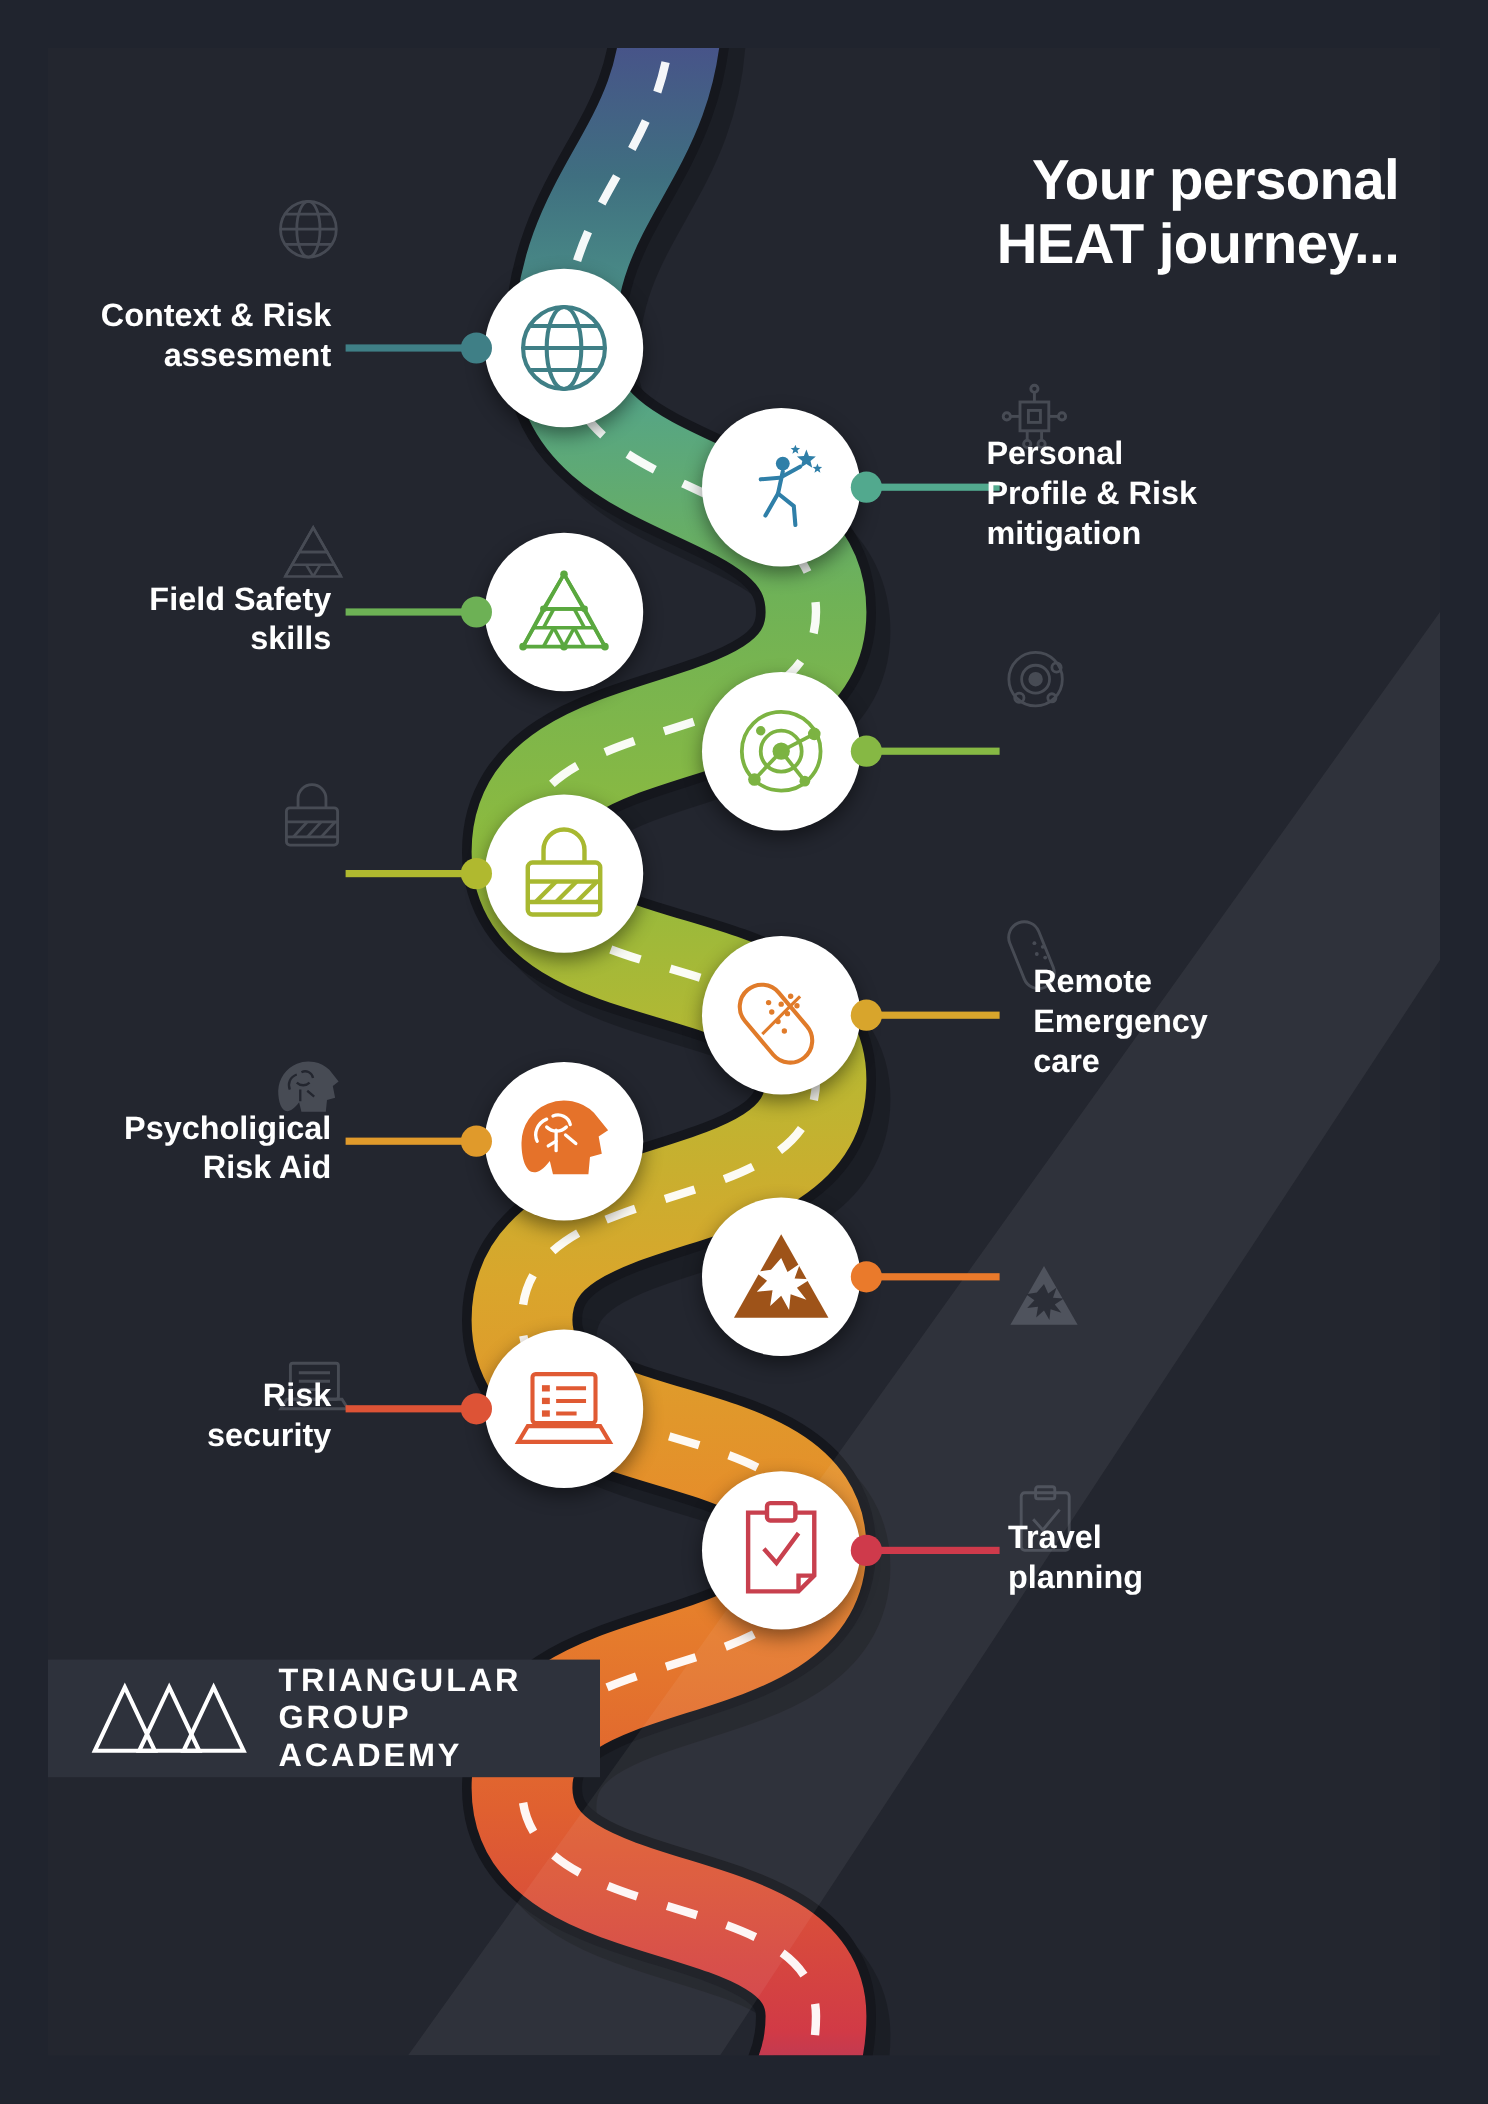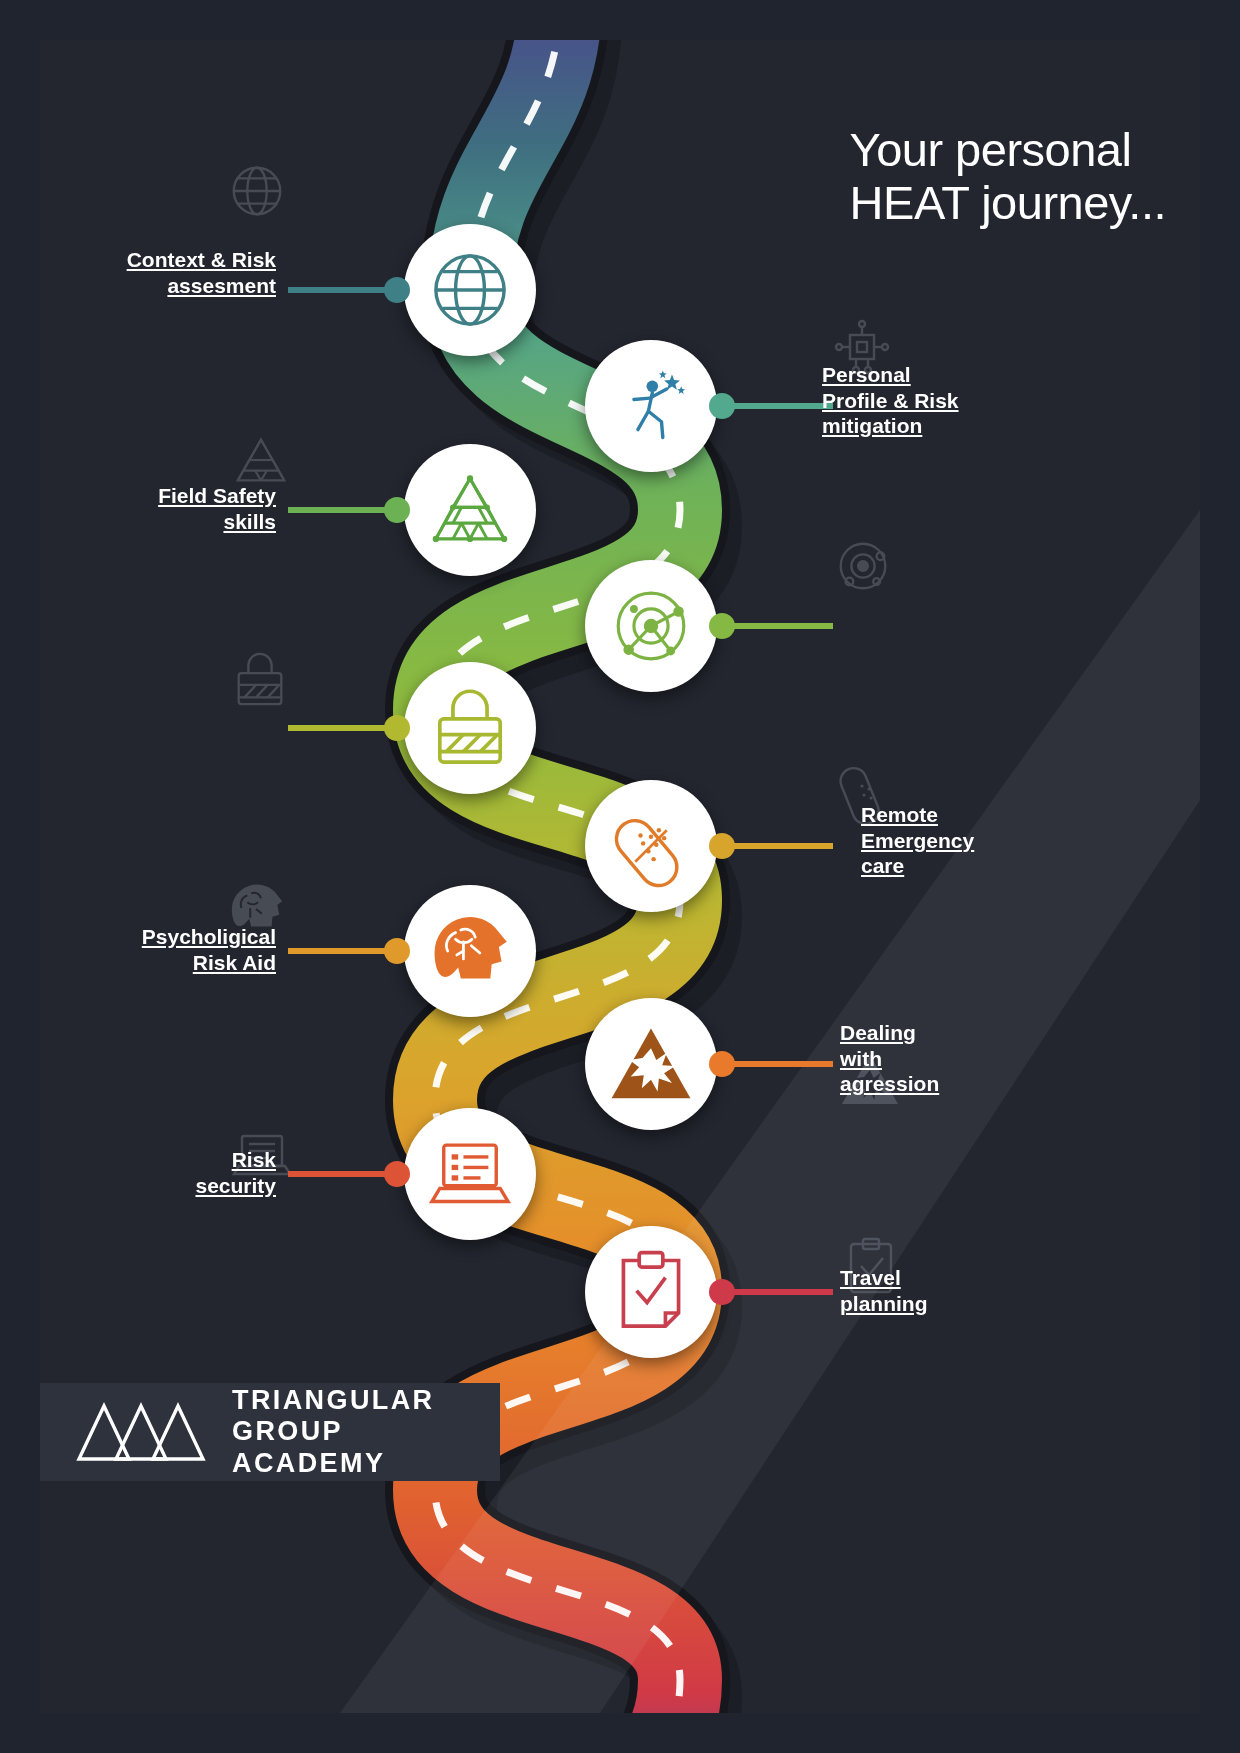--- a/index.html
+++ b/index.html
@@ -13,41 +13,40 @@
     position:absolute; left:40px; top:40px;
     width:1160px; height:1673px;
     background:#23262f;
     overflow:hidden;
   }
   #roadsvg { position:absolute; left:0; top:0; width:1160px; height:1673px; }
 
   
   #title {
     position:absolute; right:34px; top:84px;
-    text-align:left;
-    font-size:47px; line-height:1.12; font-weight:normal;
+    text-align:right;
+    font-size:47px; line-height:1.12; font-weight:bold;
     letter-spacing:-0.5px;
     white-space:pre-line;
   }
 
   
   .node {
     position:absolute; width:132px; height:132px; border-radius:50%;
     background:#ffffff;
     display:flex; align-items:center; justify-content:center;
     box-shadow:0 6px 16px rgba(0,0,0,.45);
   }
   .node svg { width:84px; height:84px; display:block; }
 
   
   .label {
     position:absolute;
-    font-size:21px; line-height:1.22; font-weight:bold;
+    font-size:27px; line-height:1.22; font-weight:bold;
     white-space:pre-line;
-    text-decoration:underline;
   }
   .label.left  { text-align:right; }
   .label.right { text-align:left; }
 
   
   .conn { position:absolute; height:6px; }
   .conn .dot {
     position:absolute; top:50%; width:26px; height:26px;
     border-radius:50%; transform:translateY(-50%);
   }
@@ -369,23 +368,20 @@
 
   <div class="node" style="left:545px; top:958px;">
     <svg viewBox="0 0 64 58">
       <path d="M32 2 L62 55 H2 Z" fill="#9e5319"></path>
       <path d="M32 17 l4 9 8-5.5-3.5 9.5 10 .5-8.5 5.5 6 7.5-10-3.5 -1 10-5-9-7 6.5 1.5-10-10 1 6.5-7-7.5-5.5 10-1.5z" fill="#ffffff"></path>
     </svg>
   </div>
   <div class="conn right" style="left:673px; top:1021px; width:120px; background:#ea7a2b;">
     <span class="dot" style="background:#ea7a2b;"></span>
   </div>
-  <div class="label right" style="left:800px; top:980px; width:300px;">Dealing
-with
-agression</div>
 
   <div class="node" style="left:364px; top:1068px;">
     <svg viewBox="0 0 64 52" fill="none" stroke="#e05a33" stroke-width="2.6">
       <rect x="12" y="4" width="40" height="31" rx="2"></rect>
       <rect x="18" y="11" width="5" height="4" fill="#e05a33" stroke="none"></rect>
       <line x1="27" y1="13" x2="46" y2="13"></line>
       <rect x="18" y="19" width="5" height="4" fill="#e05a33" stroke="none"></rect>
       <line x1="27" y1="21" x2="46" y2="21"></line>
       <rect x="18" y="27" width="5" height="4" fill="#e05a33" stroke="none"></rect>
       <line x1="27" y1="29" x2="40" y2="29"></line>

